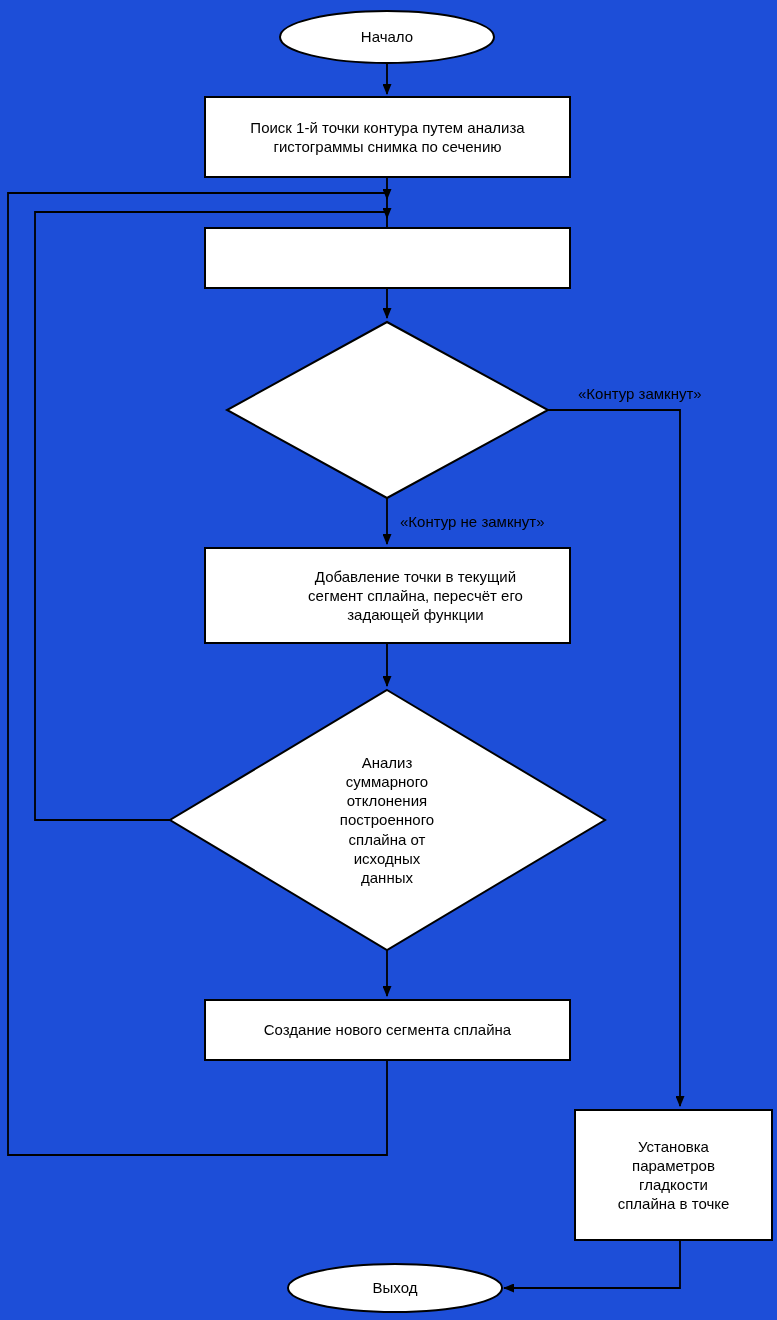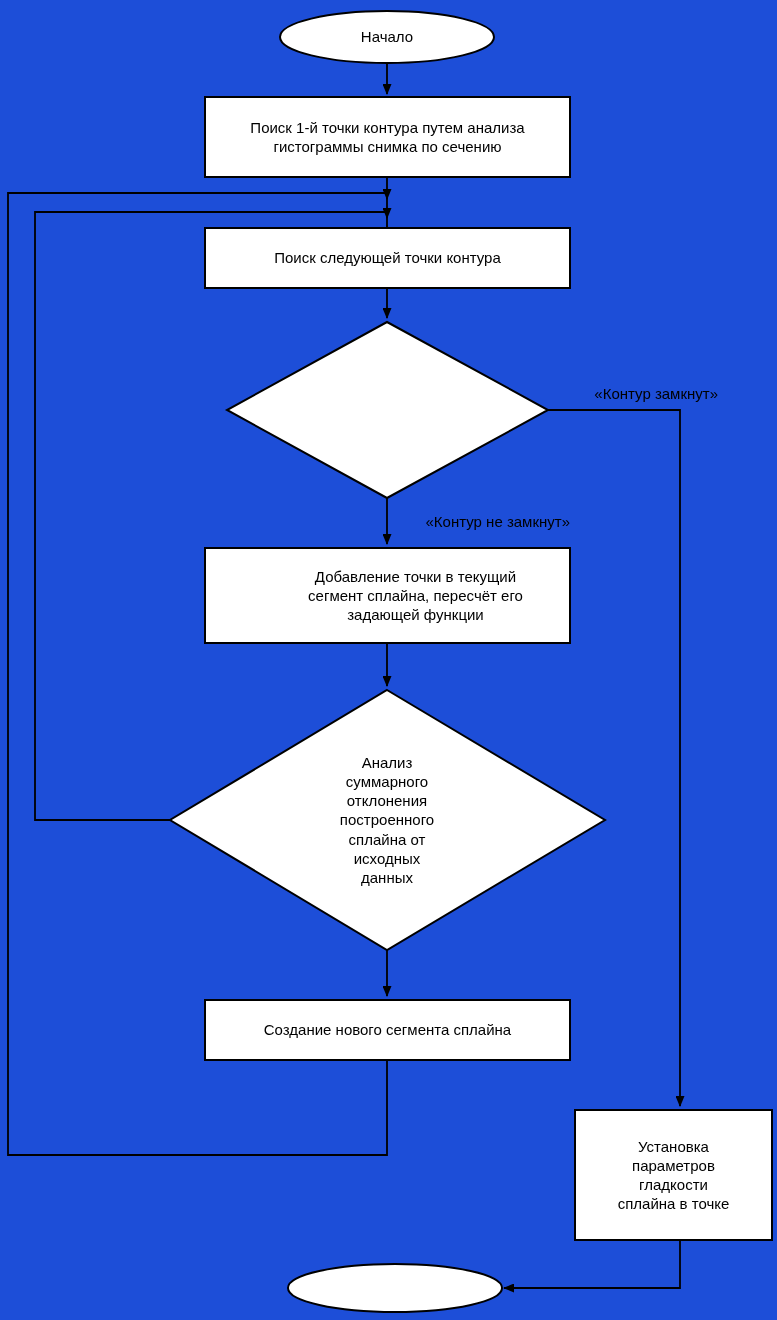--- a/index.html
+++ b/index.html
@@ -25,21 +25,21 @@
     align-items: center;
     justify-content: center;
   }
   .lbl span {
     white-space: pre-line;
     text-align: center;
     line-height: 1.27;
   }
   .elbl {
     position: absolute;
-    text-align: right;
+    text-align: left;
     line-height: 1.3;
   }
   .elbl span { white-space: pre-line; }
   .nowrap span { white-space: nowrap; }
 
   
   .lbl-start { left: 280px; top: 11px;  width: 214px; height: 52px; }
   .lbl-r1    { left: 205px; top: 97px;  width: 365px; height: 80px; }
   .lbl-r2    { left: 205px; top: 228px; width: 365px; height: 60px; }
   .lbl-d1    { left: 322px; top: 362px; width: 130px; height: 96px; }
@@ -91,23 +91,20 @@
 
   <div class="lbl lbl-start">
     <span>Начало</span>
   </div>
 
   <div class="lbl lbl-r1">
     <span>Поиск 1-й точки контура путем анализа
 гистограммы снимка по сечению</span>
   </div>
 
-  <div class="lbl lbl-r2">
-    <span>Поиск следующей точки контура</span>
-  </div>
 
 
   <div class="lbl lbl-r3">
     <span>Добавление точки в текущий
 сегмент сплайна, пересчёт его
 задающей функции</span>
   </div>
 
   <div class="lbl lbl-d2">
     <span>Анализ
@@ -122,20 +119,23 @@
     <span>Установка
 параметров
 гладкости
 сплайна в точке</span>
   </div>
 
   <div class="lbl lbl-r4">
     <span>Создание нового сегмента сплайна</span>
   </div>
 
+  <div class="lbl lbl-end">
+    <span>Выход</span>
+  </div>
 
   <div class="elbl elbl-closed nowrap">
     <span>«Контур замкнут»</span>
   </div>
 
   <div class="elbl elbl-notclosed nowrap">
     <span>«Контур не замкнут»</span>
   </div>
 
 

